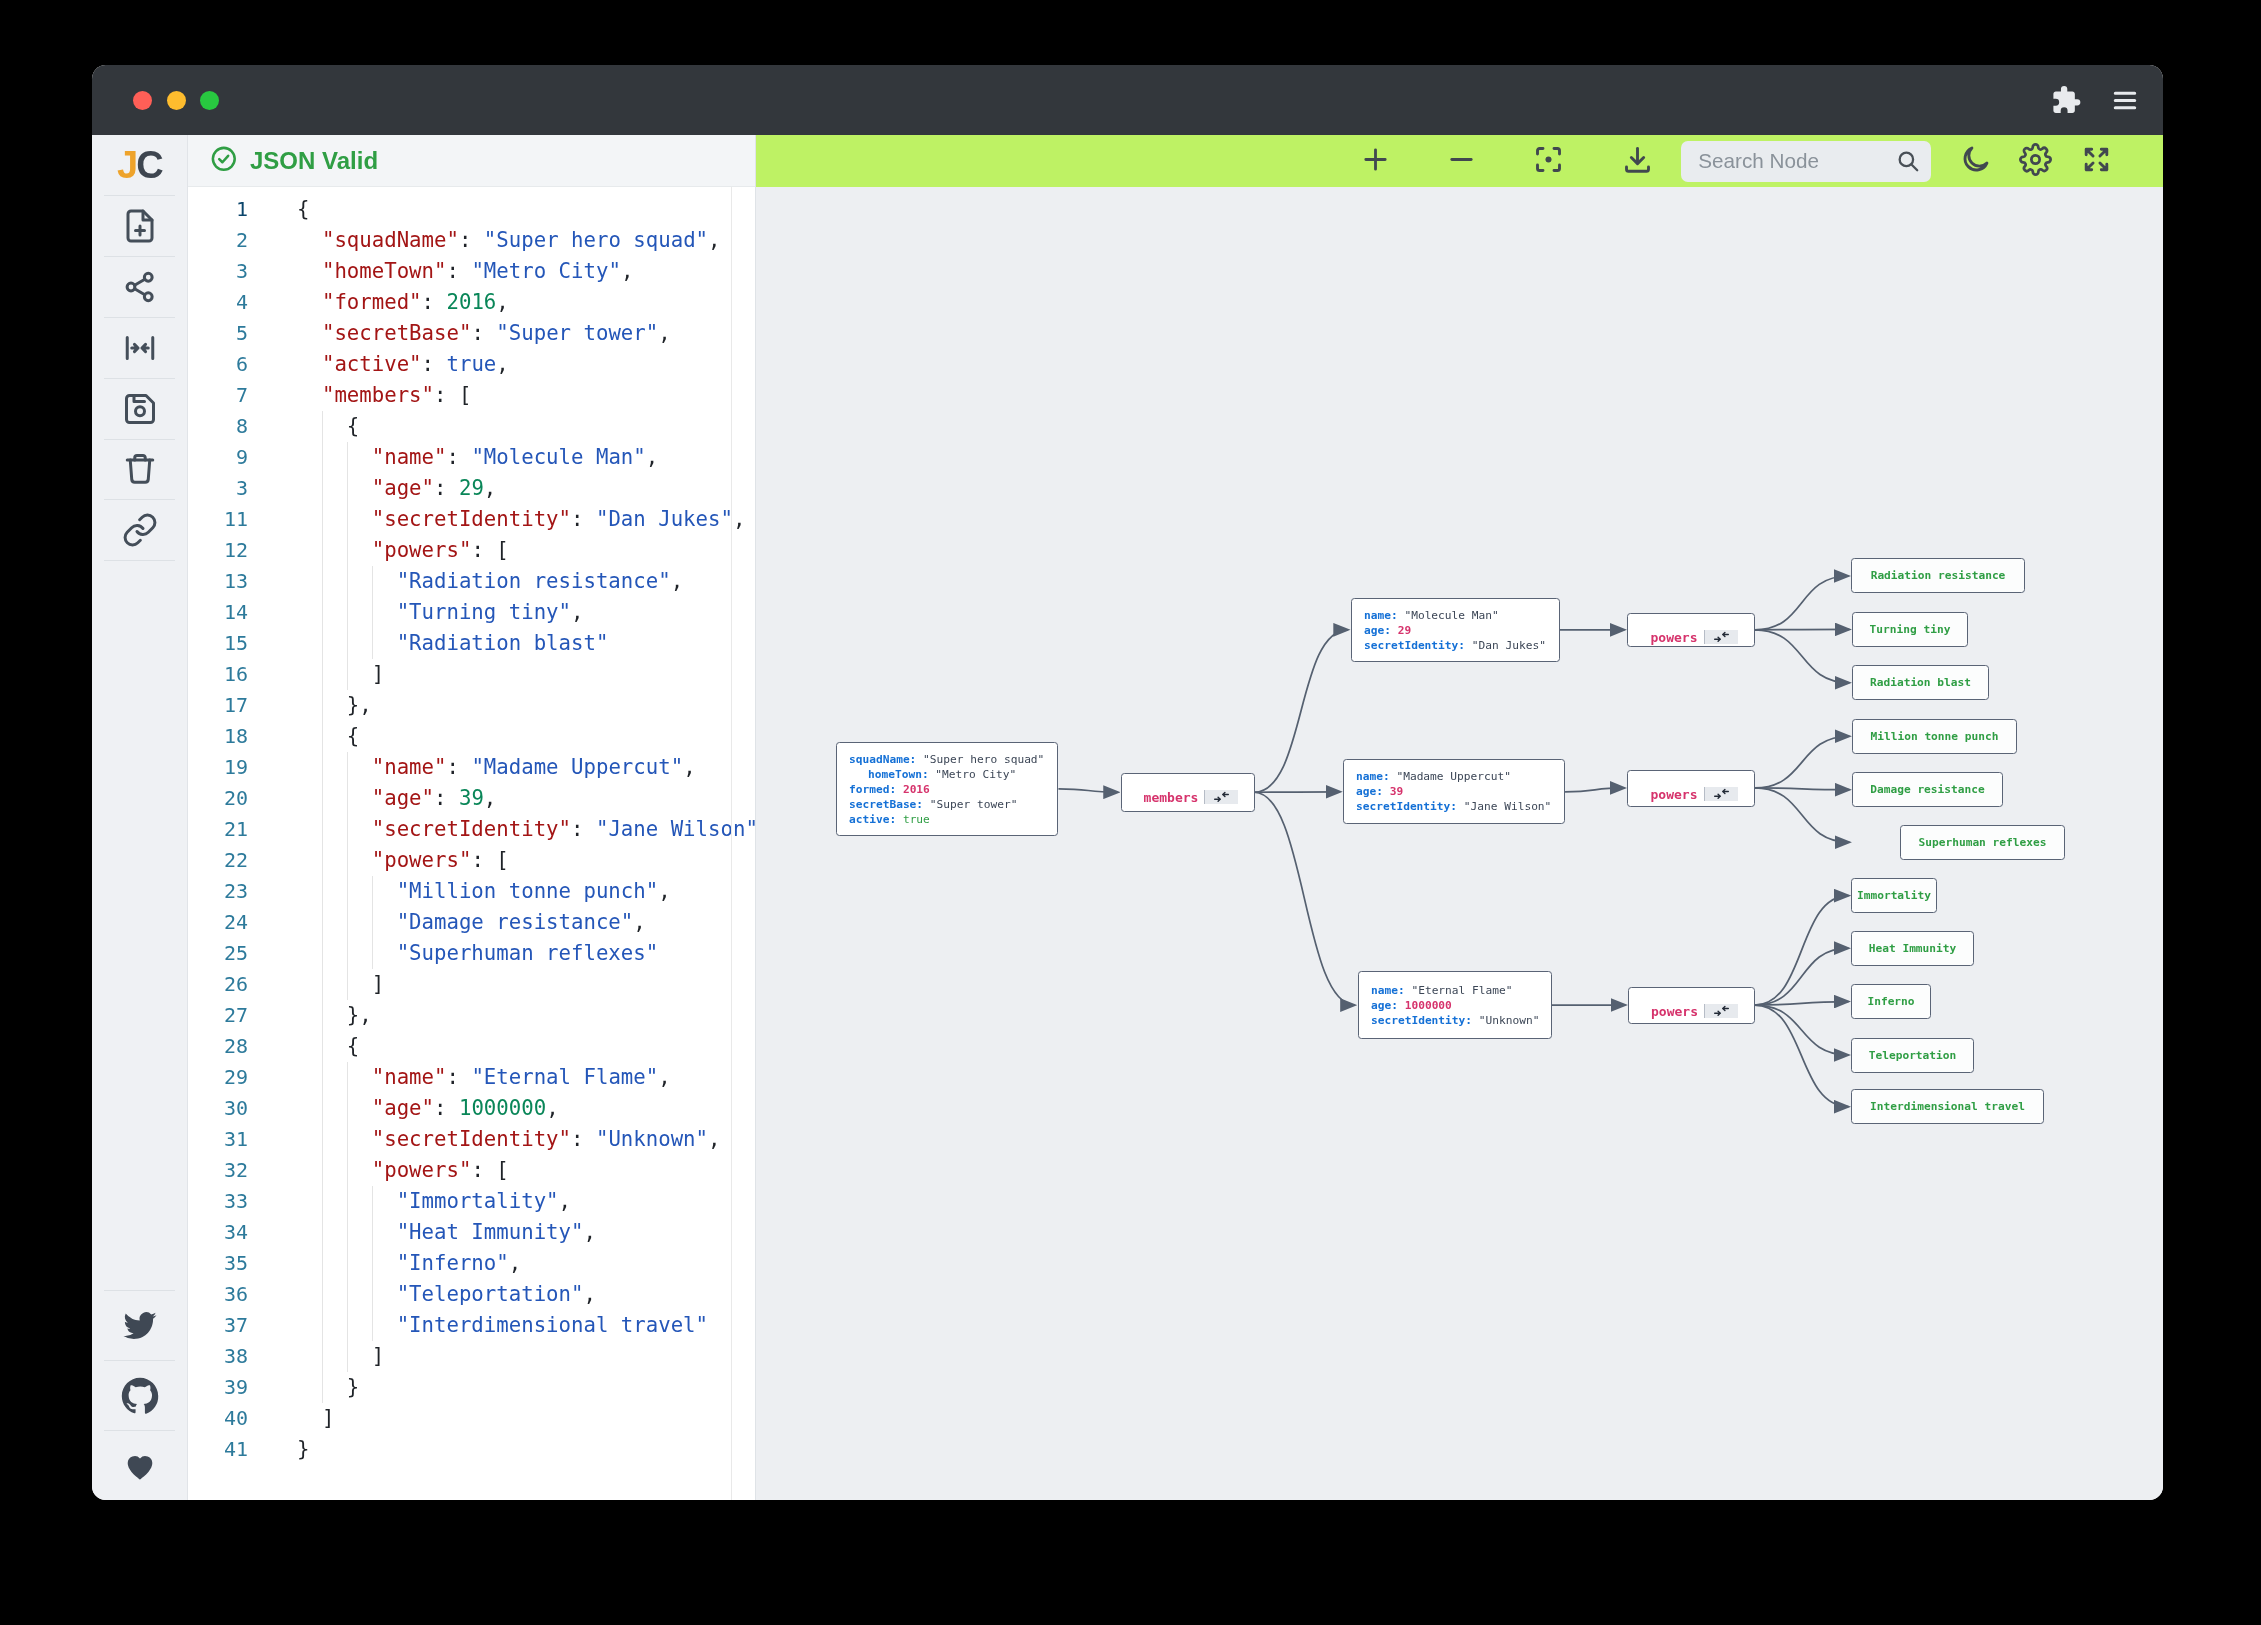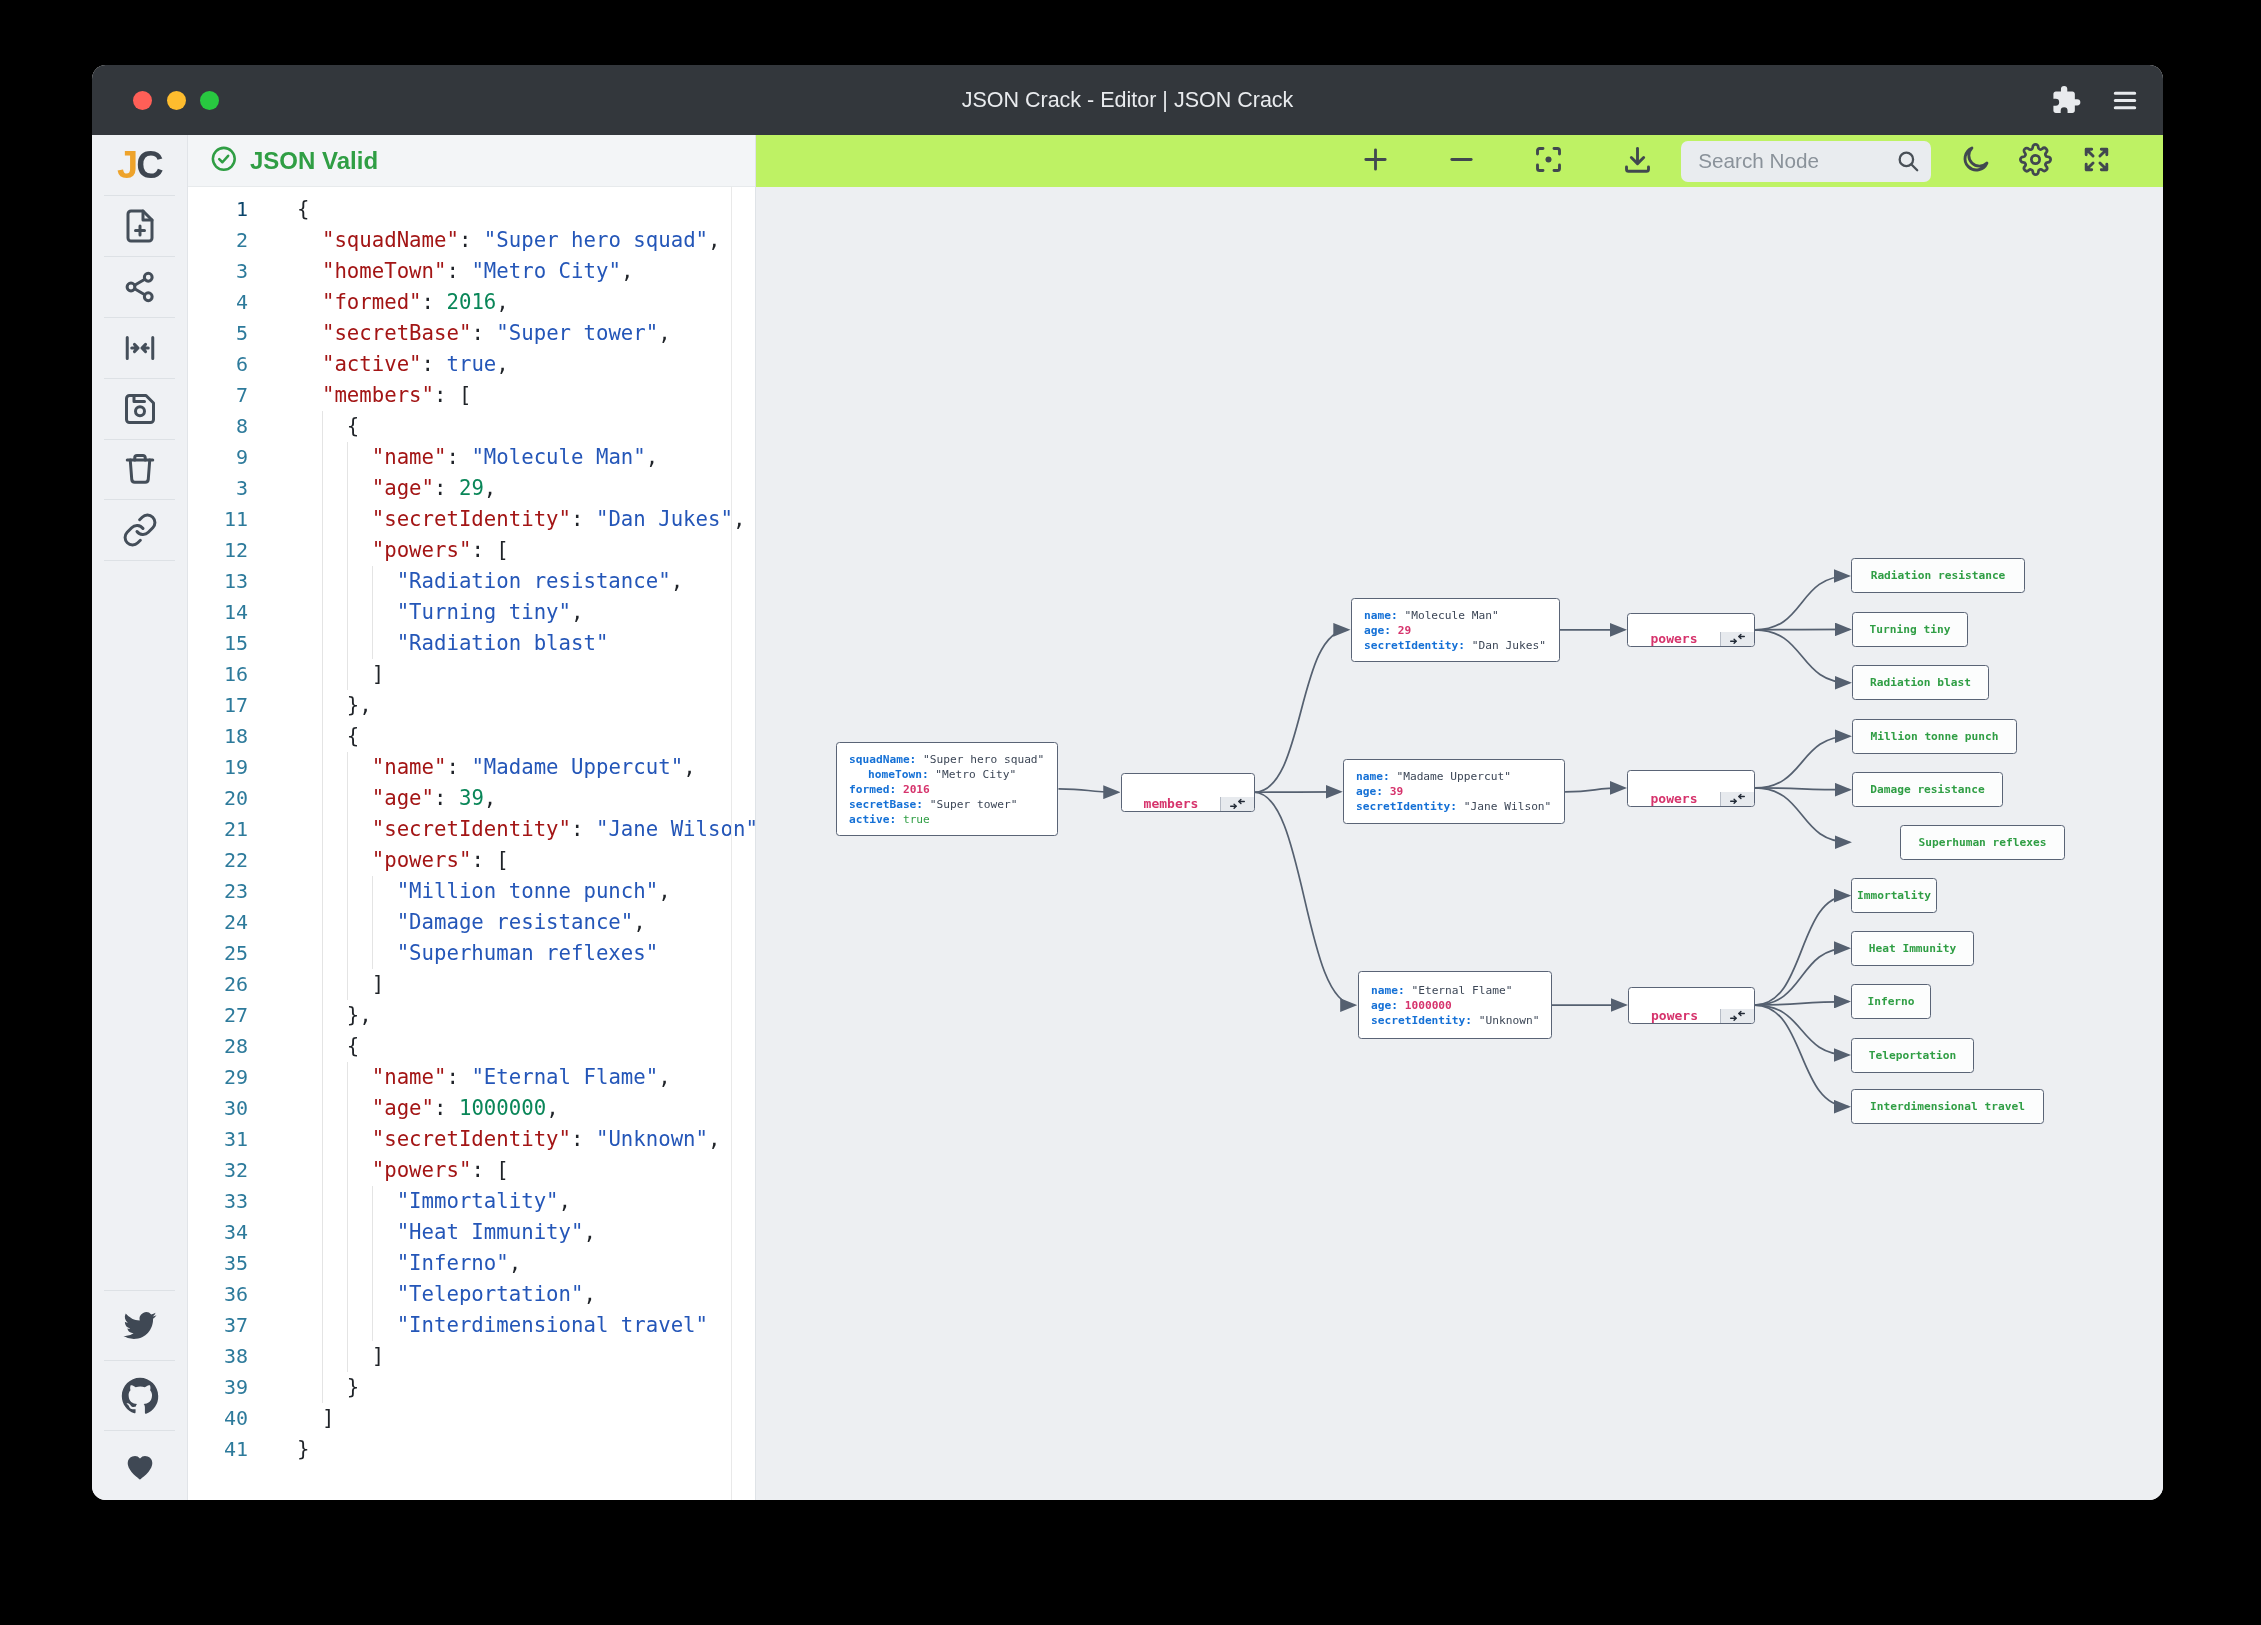--- a/index.html
+++ b/index.html
@@ -43,37 +43,36 @@
   .searchbox input{width:100%;height:100%;border:none;background:#e9ecef;border-radius:6.9px;padding:0 45px 0 17px;
       font-size:20.7px;color:#343a40;font-family:"Liberation Sans",sans-serif;outline:none;}
   .searchbox input::placeholder{color:#8a929a;}
   .searchbox .mag{position:absolute;right:10.3px;top:7.8px;}
   .graph-canvas{flex:1;position:relative;background:#edeff2;overflow:hidden;}
   .graph-canvas svg.edges{position:absolute;left:0;top:0;width:100%;height:100%;}
   .gnode{position:absolute;background:#fff;border:1.3px solid #5a6476;border-radius:3.4px;cursor:pointer;
          font-family:"DejaVu Sans Mono",monospace;}
   .gnode.object{display:flex;flex-direction:column;justify-content:center;padding:6.9px 12px;font-size:11.2px;}
   .gnode.object .grow{line-height:15px;white-space:nowrap;}
-  .gnode.label{display:flex;align-items:flex-end;padding:0;overflow:hidden;}
+  .gnode.label{display:flex;align-items:flex-start;padding:16px;overflow:hidden;}
   .gnode.label .glabel{flex:1;display:flex;align-items:center;justify-content:center;font-size:13px;font-weight:bold;}
   .gnode.label .gicon{width:34px;background:#e7eaee;border-left:0.9px solid #b6bcc6;display:flex;align-items:center;justify-content:center;}
   .gnode.leaf{display:flex;align-items:center;justify-content:center;font-size:11.2px;background:#fcfdfd;}
 </style>
 </head>
 <body>
 
 <div class="window">
 
   <div class="titlebar">
     <div class="lights">
       <div class="light red"></div>
       <div class="light yellow"></div>
       <div class="light green"></div>
     </div>
-    <div class="wtitle">JSON Crack - Editor | JSON Crack</div>
     <div class="tb-right">
       <span>
           <svg width="33" height="33" viewBox="0 0 24 24">
             <path fill="#e8eaed" d="M20.5 11h-1.7V7.3c0-1-.8-1.8-1.8-1.8h-3.7V3.7a2.3 2.3 0 0 0-4.6 0v1.8H5c-1 0-1.8.8-1.8 1.8v3.5h1.7a2.5 2.5 0 0 1 0 5H3.2v3.5c0 1 .8 1.8 1.8 1.8h3.5v-1.7a2.5 2.5 0 0 1 5 0v1.7H17c1 0 1.8-.8 1.8-1.8v-3.7h1.7a2.3 2.3 0 0 0 0-4.6z"></path>
           </svg>
         </span>
       <span>
           <svg width="34" height="29" viewBox="0 0 24 24">
             <g stroke="#e8eaed" stroke-width="2.6" stroke-linecap="round">
               <path d="M4 6h16M4 12h16M4 18h16"></path>

